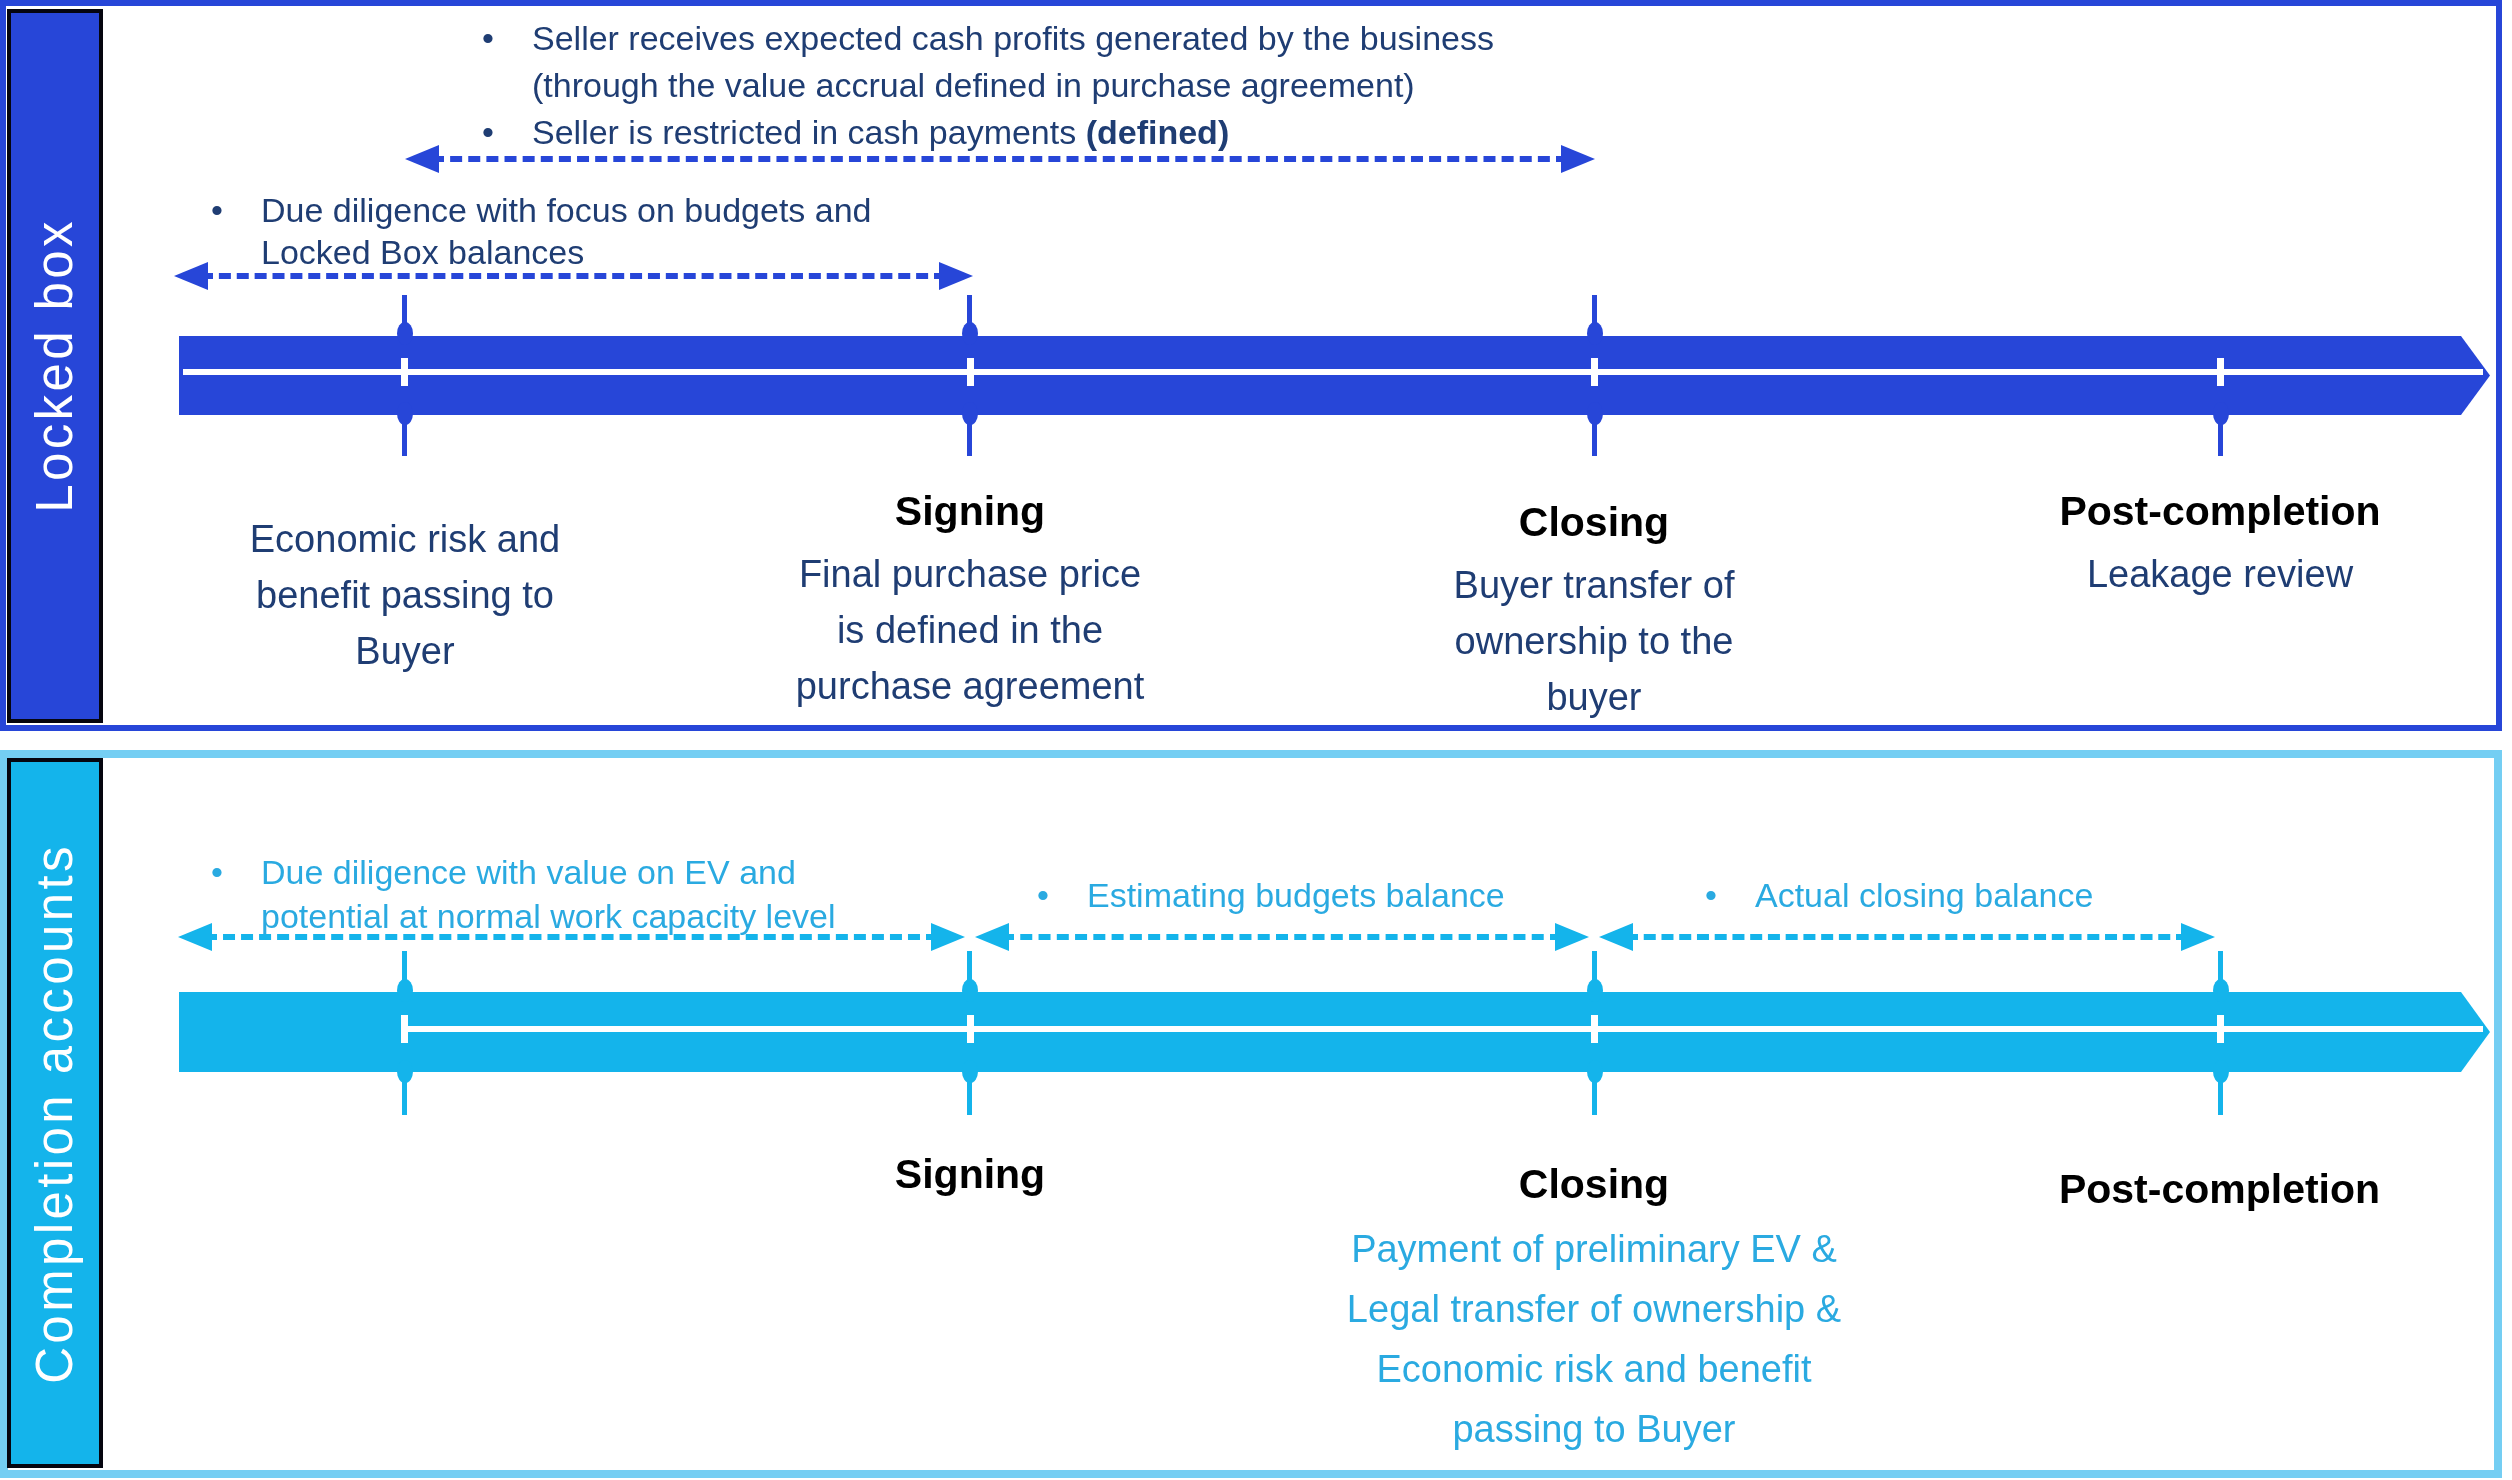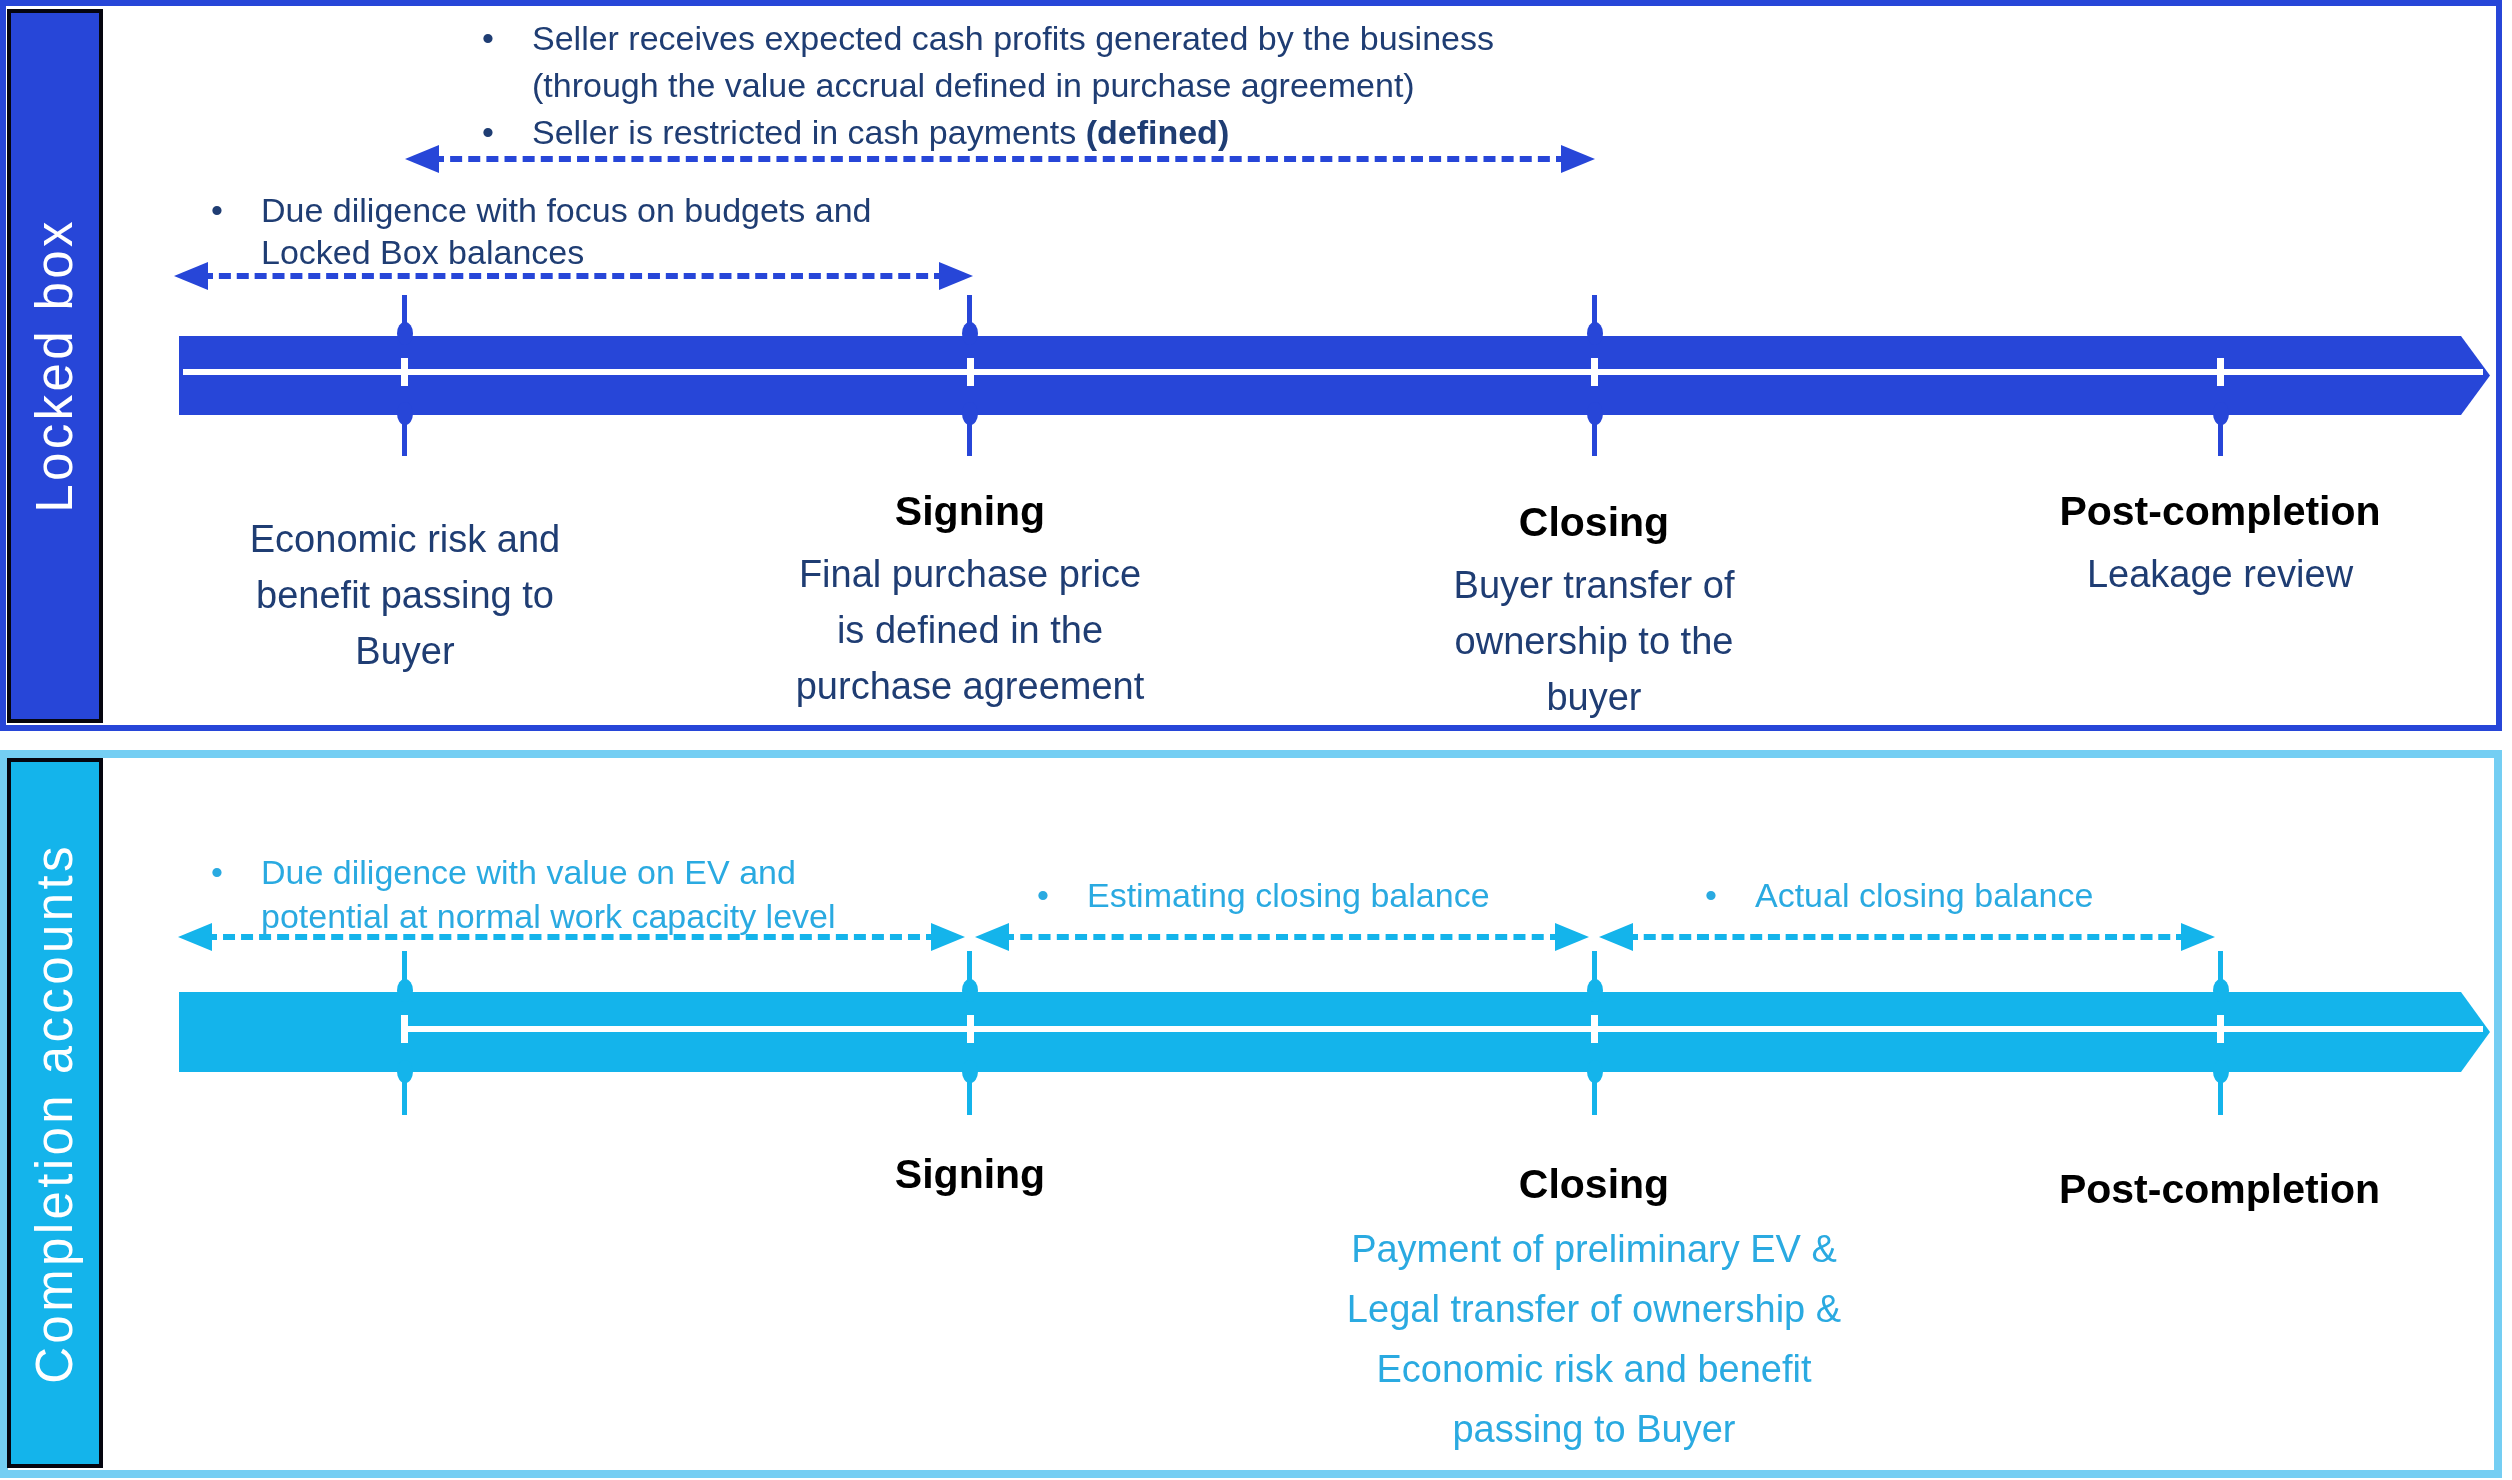--- a/index.html
+++ b/index.html
@@ -190,21 +190,21 @@
       <span>Due diligence with value on EV and</span>
     </div>
     <div class="brow noind btext-cyan" style="line-height:44px;">
       <span>potential at normal work capacity level</span>
     </div>
   </div>
 
   <div class="abs" style="left:1037px; top:873px; width:598px;">
     <div class="brow btext-cyan" style="line-height:44px;">
       <span class="bdot btext-cyan">•</span>
-      <span>Estimating closing balance</span>
+      <span>Estimating budgets balance</span>
     </div>
   </div>
 
   <div class="abs" style="left:1705px; top:873px; width:555px;">
     <div class="brow btext-cyan" style="line-height:44px;">
       <span class="bdot btext-cyan">•</span>
       <span>Actual closing balance</span>
     </div>
   </div>
 

